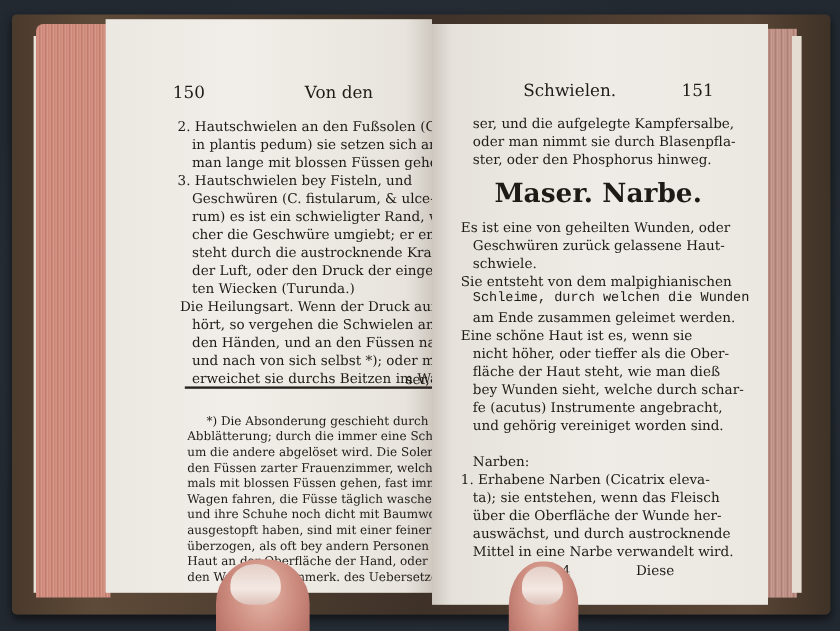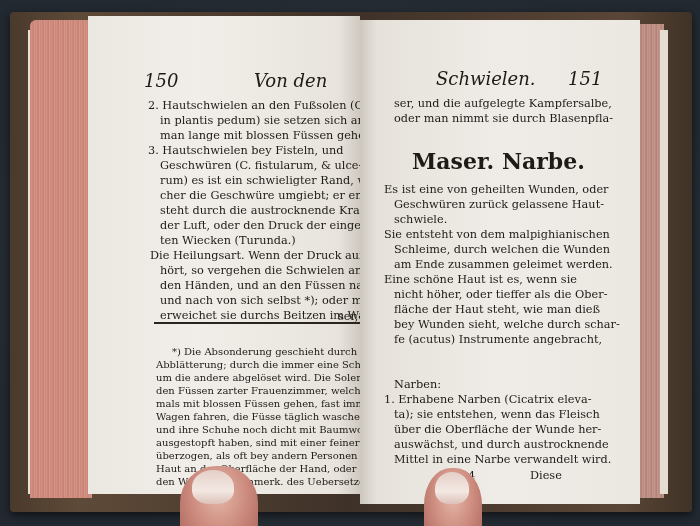--- a/index.html
+++ b/index.html
@@ -7,21 +7,21 @@
   .bg{position:absolute;inset:0;background:radial-gradient(ellipse at 50% 50%,#353c45 0%,#232931 80%);}
   .cover{position:absolute;left:10px;top:12px;width:682px;height:500px;background:linear-gradient(90deg,#4a3a2c,#5e4a38 10%,#3e3128 50%,#5a4636 90%,#3f3226);border-radius:4px;box-shadow:0 3px 8px rgba(0,0,0,.6);}
   .edge-left{position:absolute;left:30px;top:20px;width:62px;height:478px;background:repeating-linear-gradient(90deg,#c98476 0,#d79486 2px,#c07a6c 3px,#dba090 5px);border-top-left-radius:6px;}
   .edge-left-white{position:absolute;left:28px;top:30px;width:8px;height:464px;background:#e9e2d8;}
   .edge-right{position:absolute;left:638px;top:24px;width:26px;height:474px;background:repeating-linear-gradient(90deg,#b7897f 0,#c89a8f 2px,#a97c72 3px,#c99d92 5px);}
   .edge-right-white{position:absolute;left:660px;top:30px;width:8px;height:464px;background:#e5ddd2;}
   .page{position:absolute;background:#efece6;color:#1e1a16;}
   .page.left{left:88px;top:16px;width:272px;height:478px;background:linear-gradient(90deg,#ebe8e2 0%,#f1eee9 40%,#e8e4dd 92%,#cfc9c0 100%);}
   .page.right{left:360px;top:20px;width:280px;height:484px;background:linear-gradient(90deg,#cdc7be 0%,#e6e2db 6%,#efece7 50%,#ebe7e1 100%);}
   .line{position:absolute;white-space:nowrap;font-size:11.3px;letter-spacing:0;}
-  .hdr{font-size:18px;font-style:italic;}
+  .hdr{font-size:14px;}
   .title{font-size:22px;font-weight:bold;}
   .fn{font-size:10px;}
   .rule{position:absolute;height:2px;background:#2a2420;}
   .thumb{position:absolute;border-radius:46% 46% 20% 20%;background:radial-gradient(ellipse at 50% 35%,#e6b7a8 0%,#c9877a 55%,#a9625a 100%);}
   .nail{position:absolute;border-radius:50% 50% 40% 40%;background:linear-gradient(180deg,#e3cfc7,#f4e8e3 60%,#dcc2b9);}
 </style>
 </head>
 <body>
 
 <div class="bg"></div>
@@ -66,34 +66,36 @@
   <div class="line fn" style="left:68px;top:447px;">Haut an der Oberfläche der Hand, oder an</div>
   <div class="line fn" style="left:68px;top:460px;">den Wangen ist. Anmerk. des Uebersetzers.</div>
 </div>
 
 <div class="page right">
   <div class="line hdr" style="left:76px;top:48px;">Schwielen.</div>
   <div class="line hdr" style="left:208px;top:48px;">151</div>
 
   <div class="line" style="left:34px;top:92px;">oder man nimmt sie durch Blasenpfla-</div>
   <div class="line" style="left:34px;top:77px;">ser, und die aufgelegte Kampfersalbe,</div>
+  <div class="line" style="left:34px;top:107px;">ster, oder den Phosphorus hinweg.</div>
 
   <div class="line title" style="left:52px;top:128px;">Maser. Narbe.</div>
 
   <div class="line" style="left:24px;top:163px;">Es ist eine von geheilten Wunden, oder</div>
   <div class="line" style="left:34px;top:178px;">Geschwüren zurück gelassene Haut-</div>
   <div class="line" style="left:34px;top:193px;">schwiele.</div>
   <div class="line" style="left:24px;top:208px;">Sie entsteht von dem malpighianischen</div>
-  <div class="line" style="left:34px;top:223px;">Schleime, durch welchen die Wunden</div>
+  <div class="line" style="left:34px;top:223px;font-family:Liberation Mono, monospace;">Schleime, durch welchen die Wunden</div>
   <div class="line" style="left:34px;top:238px;">am Ende zusammen geleimet werden.</div>
   <div class="line" style="left:24px;top:253px;">Eine schöne Haut ist es, wenn sie</div>
   <div class="line" style="left:34px;top:268px;">nicht höher, oder tieffer als die Ober-</div>
   <div class="line" style="left:34px;top:283px;">fläche der Haut steht, wie man dieß</div>
   <div class="line" style="left:34px;top:298px;">bey Wunden sieht, welche durch schar-</div>
   <div class="line" style="left:34px;top:313px;">fe (acutus) Instrumente angebracht,</div>
+  <div class="line" style="left:34px;top:328px;">und gehörig vereiniget worden sind.</div>
   <div class="line" style="left:34px;top:358px;">Narben:</div>
   <div class="line" style="left:24px;top:373px;">1. Erhabene Narben (Cicatrix eleva-</div>
   <div class="line" style="left:34px;top:388px;">ta); sie entstehen, wenn das Fleisch</div>
   <div class="line" style="left:34px;top:403px;">über die Oberfläche der Wunde her-</div>
   <div class="line" style="left:34px;top:418px;">auswächst, und durch austrocknende</div>
   <div class="line" style="left:34px;top:433px;">Mittel in eine Narbe verwandelt wird.</div>
 
   <div class="line" style="left:96px;top:449px;">K 4</div>
   <div class="line" style="left:170px;top:449px;">Diese</div>
 </div>

